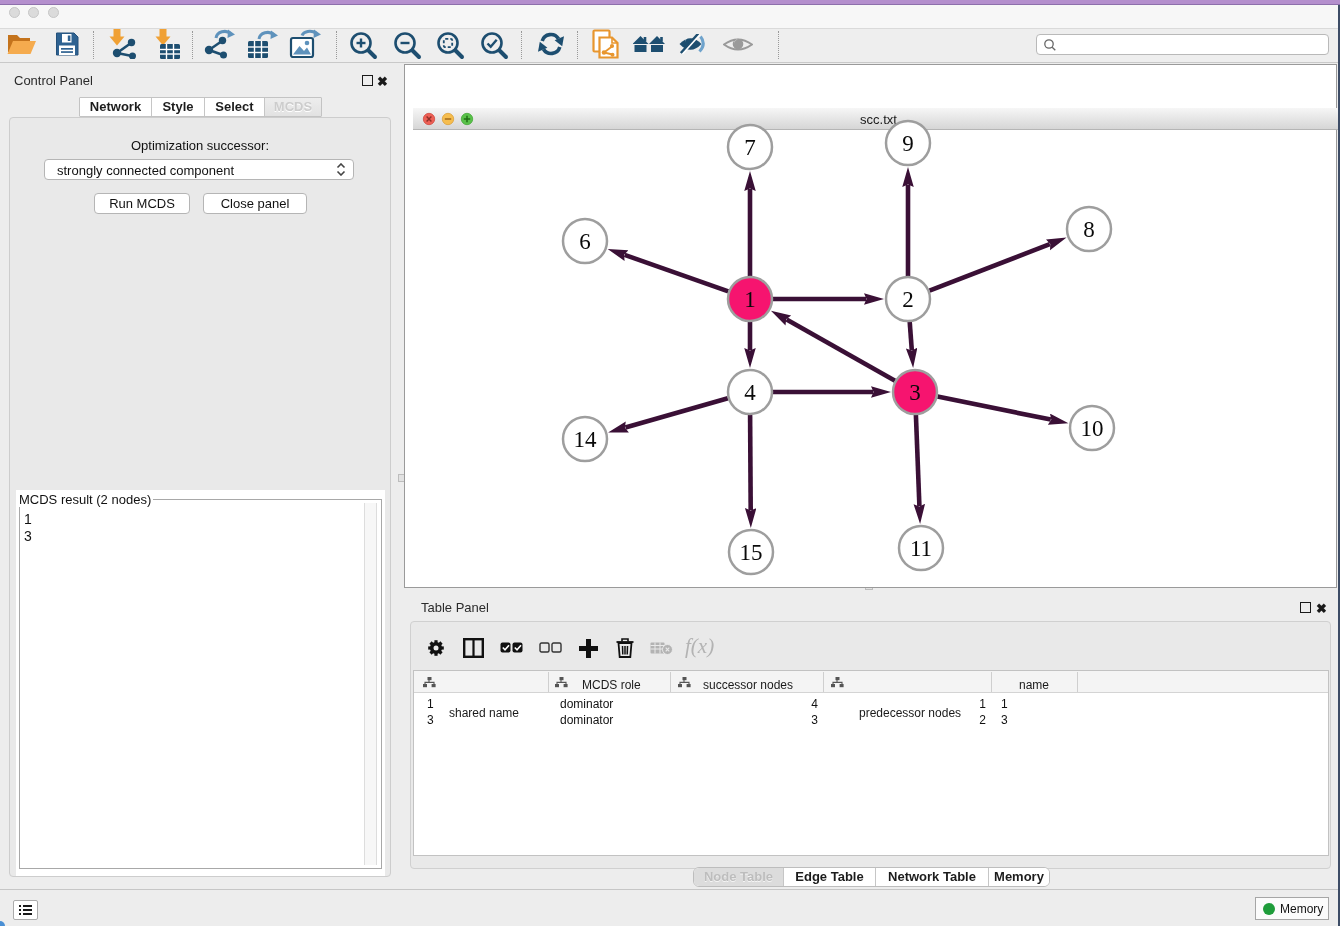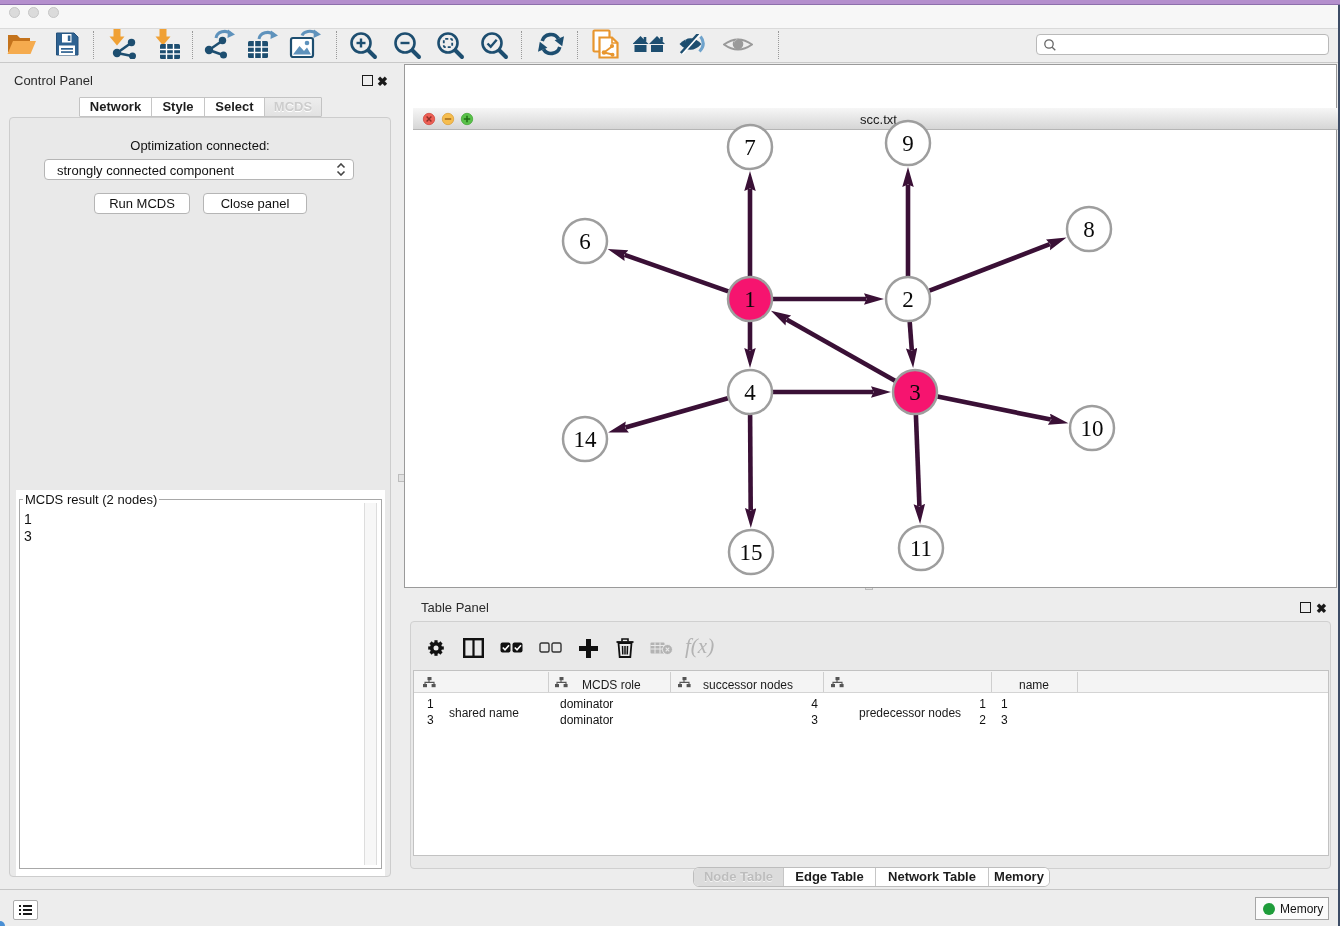--- a/index.html
+++ b/index.html
@@ -183,34 +183,34 @@
 <div class="xbtn" style="left:377px;top:75px;">✖</div>
 
 <div class="abs" style="left:79px;top:97px;width:243px;height:20px;border:1px solid #c3c3c3;border-radius:1px;box-sizing:border-box;background:#fff;overflow:hidden;">
   <div class="tabseg" style="width:72px;">Network</div>
   <div class="tabseg" style="width:53px;">Style</div>
   <div class="tabseg" style="width:60px;">Select</div>
   <div class="tabseg" style="width:56px;border-right:none;background:linear-gradient(#ededed,#e2e2e2);color:#ccc;text-shadow:0 1px 0 #fff;">MCDS</div>
 </div>
 
 <div class="abs" style="left:9px;top:117px;width:382px;height:760px;background:#e9e9e9;border:1px solid #cdcdcd;border-radius:4px;box-sizing:border-box;"></div>
-<div class="abs" style="left:9px;top:138px;width:382px;text-align:center;font-size:13px;color:#111;">Optimization connected:</div>
+<div class="abs" style="left:9px;top:138px;width:382px;text-align:center;font-size:13px;color:#111;">Optimization successor:</div>
 <div class="abs" style="left:44px;top:159px;width:310px;height:21px;background:#fff;border:1px solid #b5b5b5;border-radius:4px;box-sizing:border-box;">
   <div class="abs" style="left:12px;top:3px;font-size:13px;color:#111;">strongly connected component</div>
   <svg width="10" height="13" viewBox="0 0 10 13" style="position:absolute;right:7px;top:3px;">
       <path d="M1.5 4.5 L5 1 L8.5 4.5" fill="none" stroke="#444" stroke-width="1.6"></path>
       <path d="M1.5 8.5 L5 12 L8.5 8.5" fill="none" stroke="#444" stroke-width="1.6"></path>
     </svg>
 </div>
 <div class="abs" style="left:94px;top:193px;width:96px;height:21px;background:#fff;border:1px solid #b5b5b5;border-radius:4px;box-sizing:border-box;text-align:center;font-size:13px;line-height:19px;color:#111;">Run MCDS</div>
 <div class="abs" style="left:203px;top:193px;width:104px;height:21px;background:#fff;border:1px solid #b5b5b5;border-radius:4px;box-sizing:border-box;text-align:center;font-size:13px;line-height:19px;color:#111;">Close panel</div>
 
 <div class="abs" style="left:16px;top:490px;width:369px;height:386px;background:#fff;"></div>
 <div class="abs" style="left:19px;top:499px;width:363px;height:370px;border:1px solid #a8a8a8;box-sizing:border-box;"></div>
-<div class="abs" style="left:23px;top:492px;font-size:13px;color:#111;background:#fff;padding:0 2px;">MCDS result (2 nodes)</div>
+<div class="abs" style="left:17px;top:492px;font-size:13px;color:#111;background:#fff;padding:0 2px;">MCDS result (2 nodes)</div>
 <div class="abs" style="left:24px;top:511px;font-size:14px;color:#111;line-height:17px;">1<br>3</div>
 <div class="abs" style="left:364px;top:503px;width:13px;height:362px;background:#f7f7f7;border-left:1px solid #ddd;border-right:1px solid #ddd;box-sizing:border-box;"></div>
 
 <div class="abs" style="left:398px;top:474px;width:7px;height:8px;background:#e2e2e2;border:1px solid #bdbdbd;box-sizing:border-box;"></div>
 <div class="abs" style="left:865px;top:584px;width:8px;height:6px;background:#e2e2e2;border:1px solid #bdbdbd;box-sizing:border-box;"></div>
 
 <div class="abs" style="left:404px;top:64px;width:933px;height:524px;background:#fff;border:1px solid #9a9a9a;box-sizing:border-box;">
   <div class="abs" style="left:8px;top:0;width:931px;height:22px;background:linear-gradient(#f6f6f6,#d6d6d6);border-bottom:1px solid #b5b5b5;box-sizing:border-box;margin-top:43px;">
     <div class="abs" style="left:0;top:4px;width:100%;text-align:center;font-size:13px;font-weight:400;color:#1a1a1a;">scc.txt</div>
     <svg width="60" height="14" viewBox="0 0 60 14" style="position:absolute;left:9px;top:4px;">

